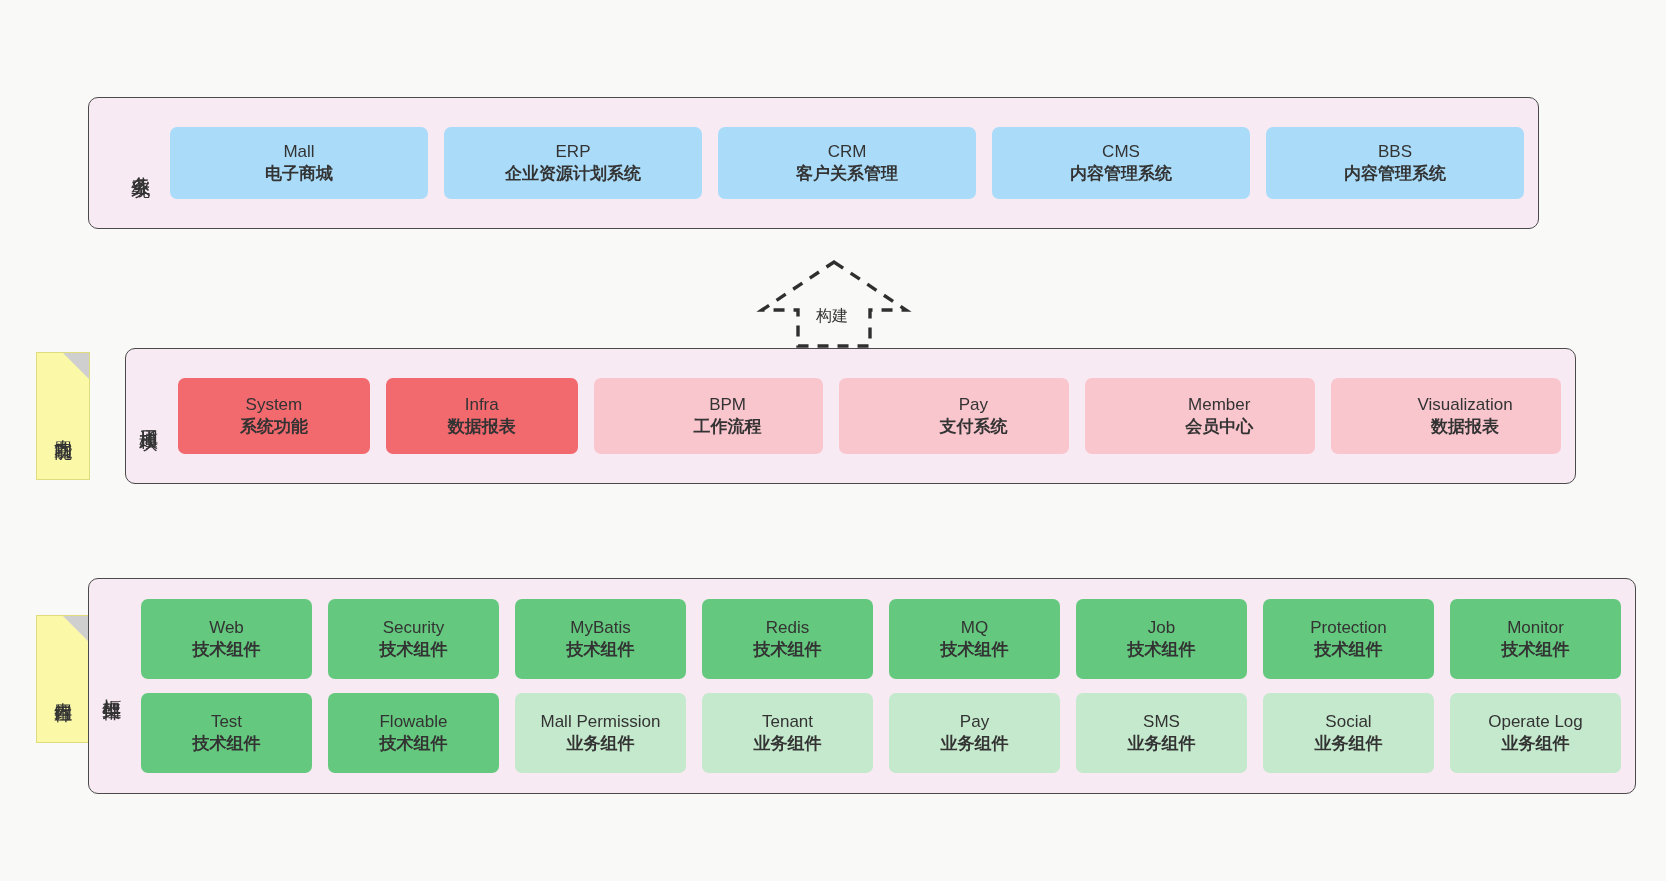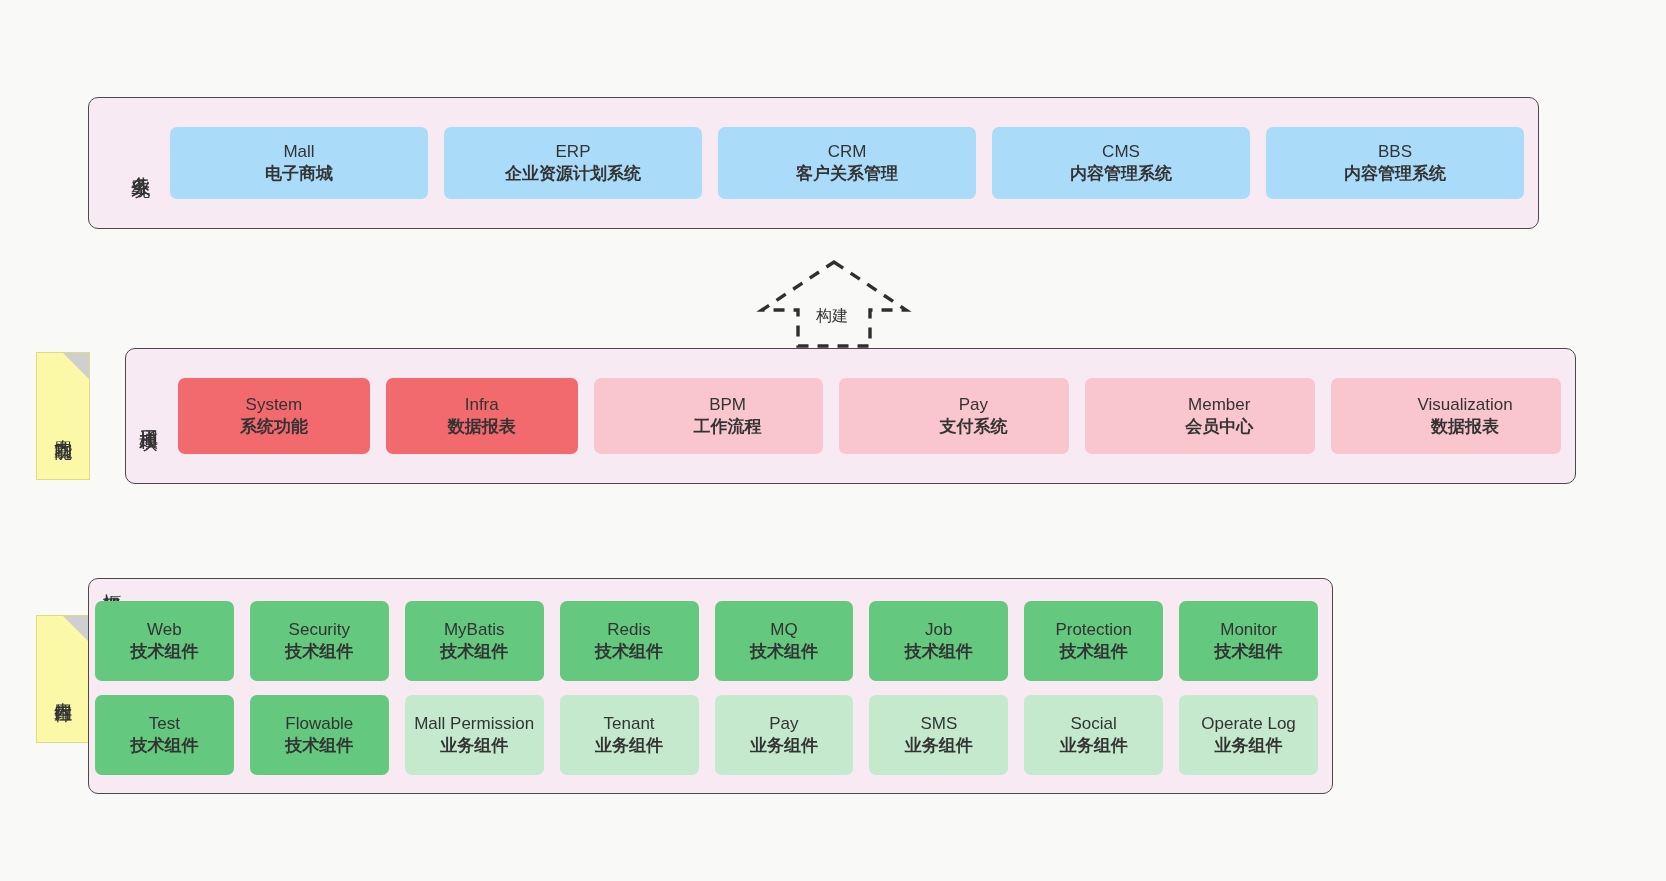--- a/index.html
+++ b/index.html
@@ -84,21 +84,21 @@
 
   .node.blue      { background: #aadcfa; }
   .node.red       { background: #f2696e; }
   .node.pink      { background: #fac6ce; padding-left: 44px; }
   .node.green     { background: #64c97e; }
   .node.lgreen    { background: #c5e9cd; }
 
   
   #layer-business { left: 88px;  top: 97px; width: 1451px; height: 132px; padding-left: 29px; }
   #layer-common   { left: 88px;  top: 348px; width: 1451px; height: 136px; margin-left: 37px; }
-  #layer-framework{ left: 88px;  top: 578px; width: 1245px; height: 216px; flex-direction: column; }
+  #layer-framework{ left: 88px;  top: 578px; width: 1548px; height: 216px; }
 
   #layer-business .node  { height: 72px; }
   #layer-common   .node  { height: 76px; }
   #layer-framework .node { height: 80px; }
 
   
   .note {
     position: absolute;
     box-sizing: border-box;
     background: #fbf8a8;

